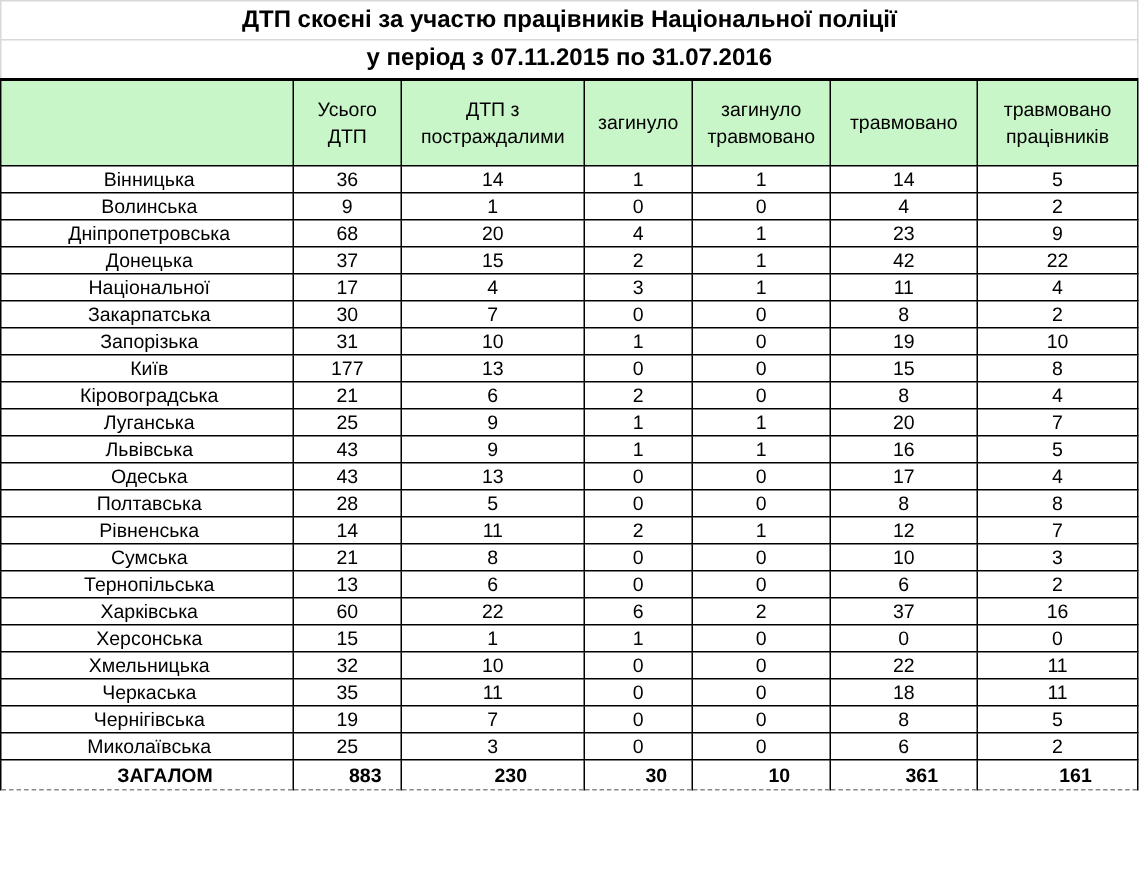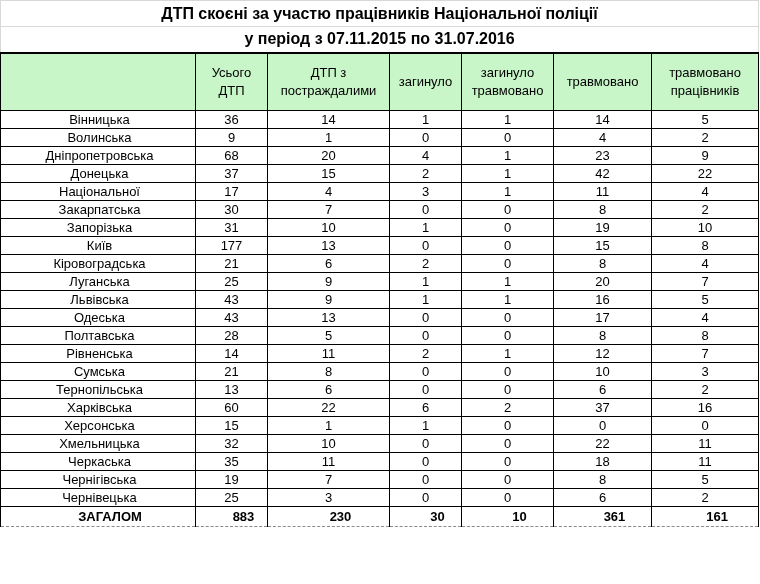--- a/index.html
+++ b/index.html
@@ -283,21 +283,21 @@
       <tr>
         <td class="region">Чернігівська</td>
         <td class="num">19</td>
         <td class="num">7</td>
         <td class="num">0</td>
         <td class="num">0</td>
         <td class="num">8</td>
         <td class="num">5</td>
       </tr>
       <tr>
-        <td class="region">Чернівецька</td>
+        <td class="region">Миколаївська</td>
         <td class="num">25</td>
         <td class="num">3</td>
         <td class="num">0</td>
         <td class="num">0</td>
         <td class="num">6</td>
         <td class="num">2</td>
       </tr>
       <tr class="total">
         <td class="region">ЗАГАЛОМ</td>
         <td class="num">883</td>

